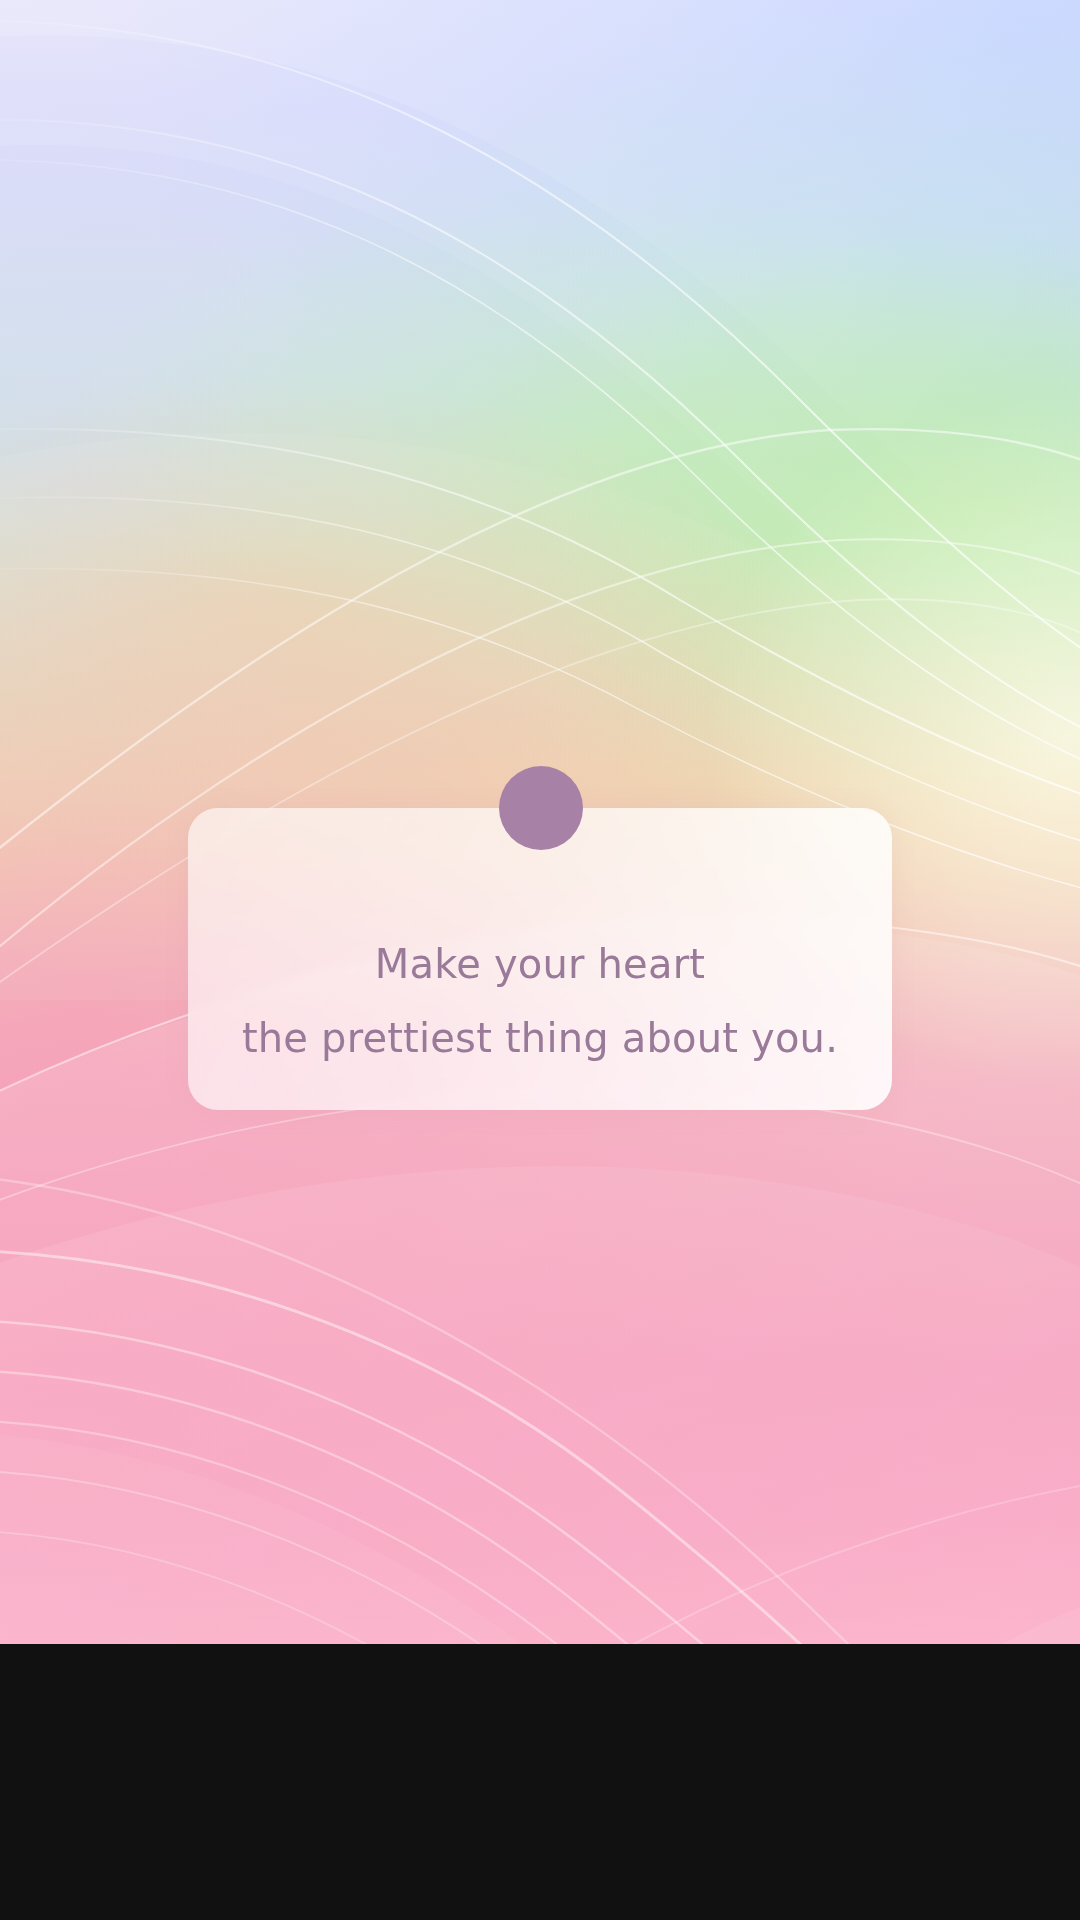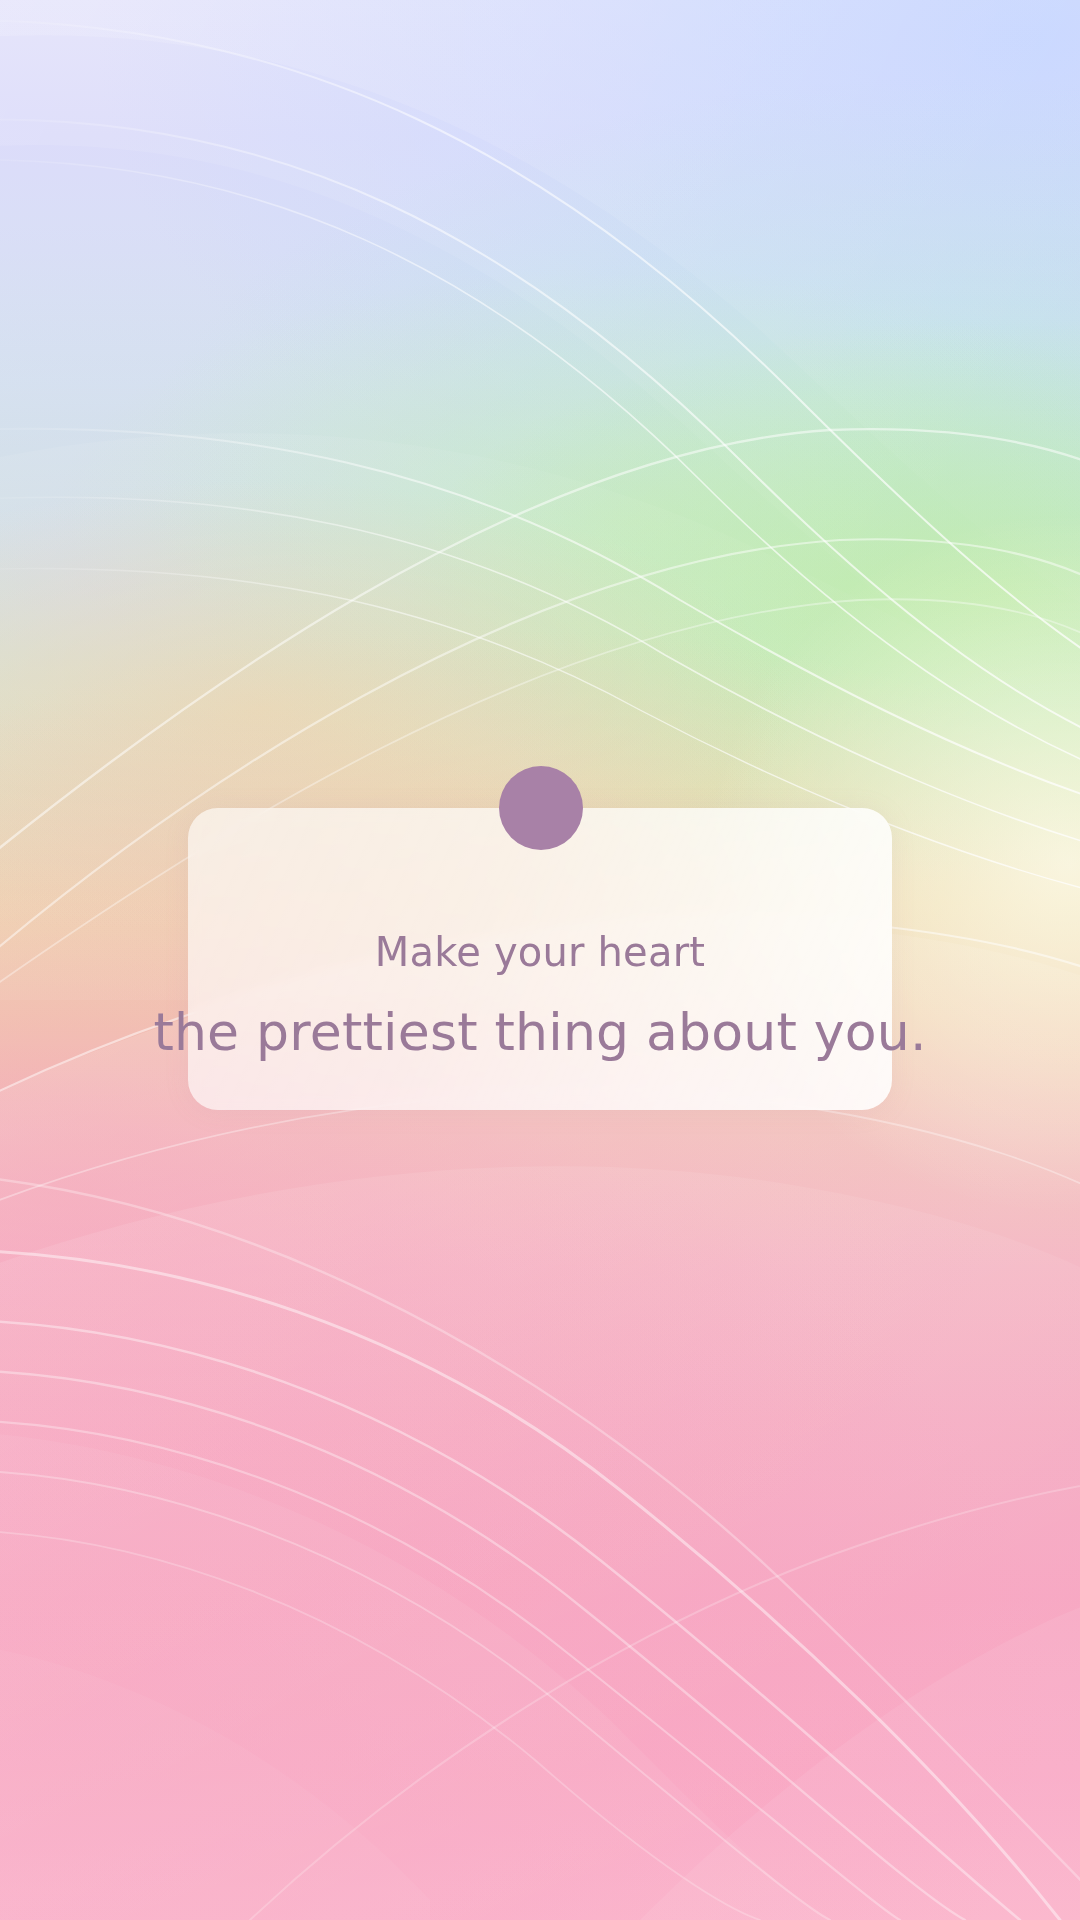--- a/index.html
+++ b/index.html
@@ -3,21 +3,21 @@
 <meta charset="utf-8">
 <style>
   html, body {
     margin: 0;
     padding: 0;
     background: #111;
   }
   #stage {
     position: relative;
     width: 1080px;
-    height: 1920px;
+    height: 1644px;
     overflow: hidden;
     font-family: "DejaVu Sans", sans-serif;
     background: #b91c1c;
   }
 
   
   .bg-layer {
     position: absolute;
     inset: 0;
     pointer-events: none;
@@ -113,21 +113,21 @@
   .quote-line {
     color: #9a7a99;
     font-family: "DejaVu Sans", sans-serif;
     font-weight: 400;
     letter-spacing: 0.2px;
     text-align: center;
     white-space: nowrap;
     line-height: 1;
   }
   #quote-line-1 { font-size: 40px; margin-bottom: 34px; }
-  #quote-line-2 { font-size: 52px; }
+  #quote-line-2 { font-size: 40px; }
 </style>
 </head>
 <body>
 
 <div id="stage">
 
   <div class="bg-layer" id="bg-base"></div>
   <div class="bg-layer" id="bg-wash-blue"></div>
   <div class="bg-layer" id="bg-wash-mint"></div>
   <div class="bg-layer" id="bg-wash-lime"></div>

